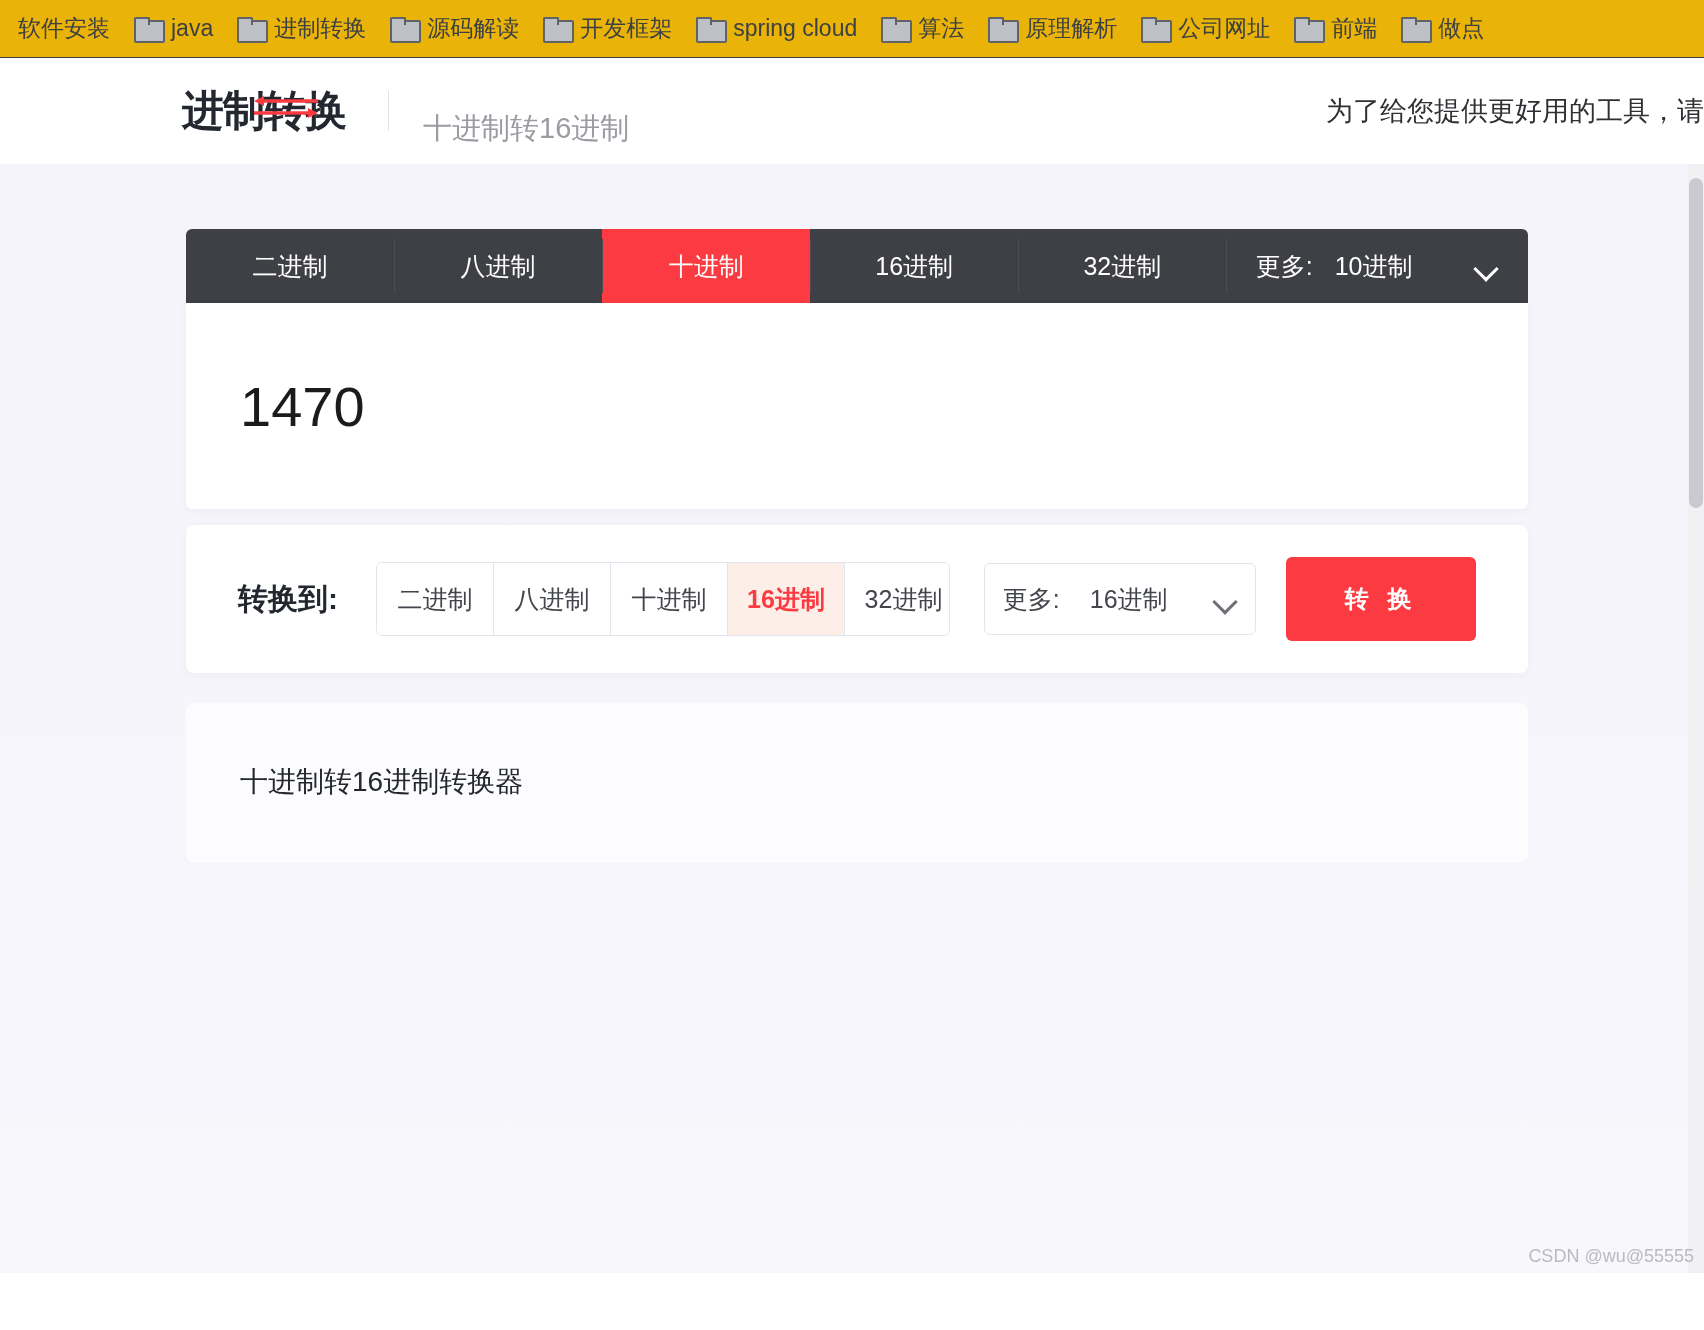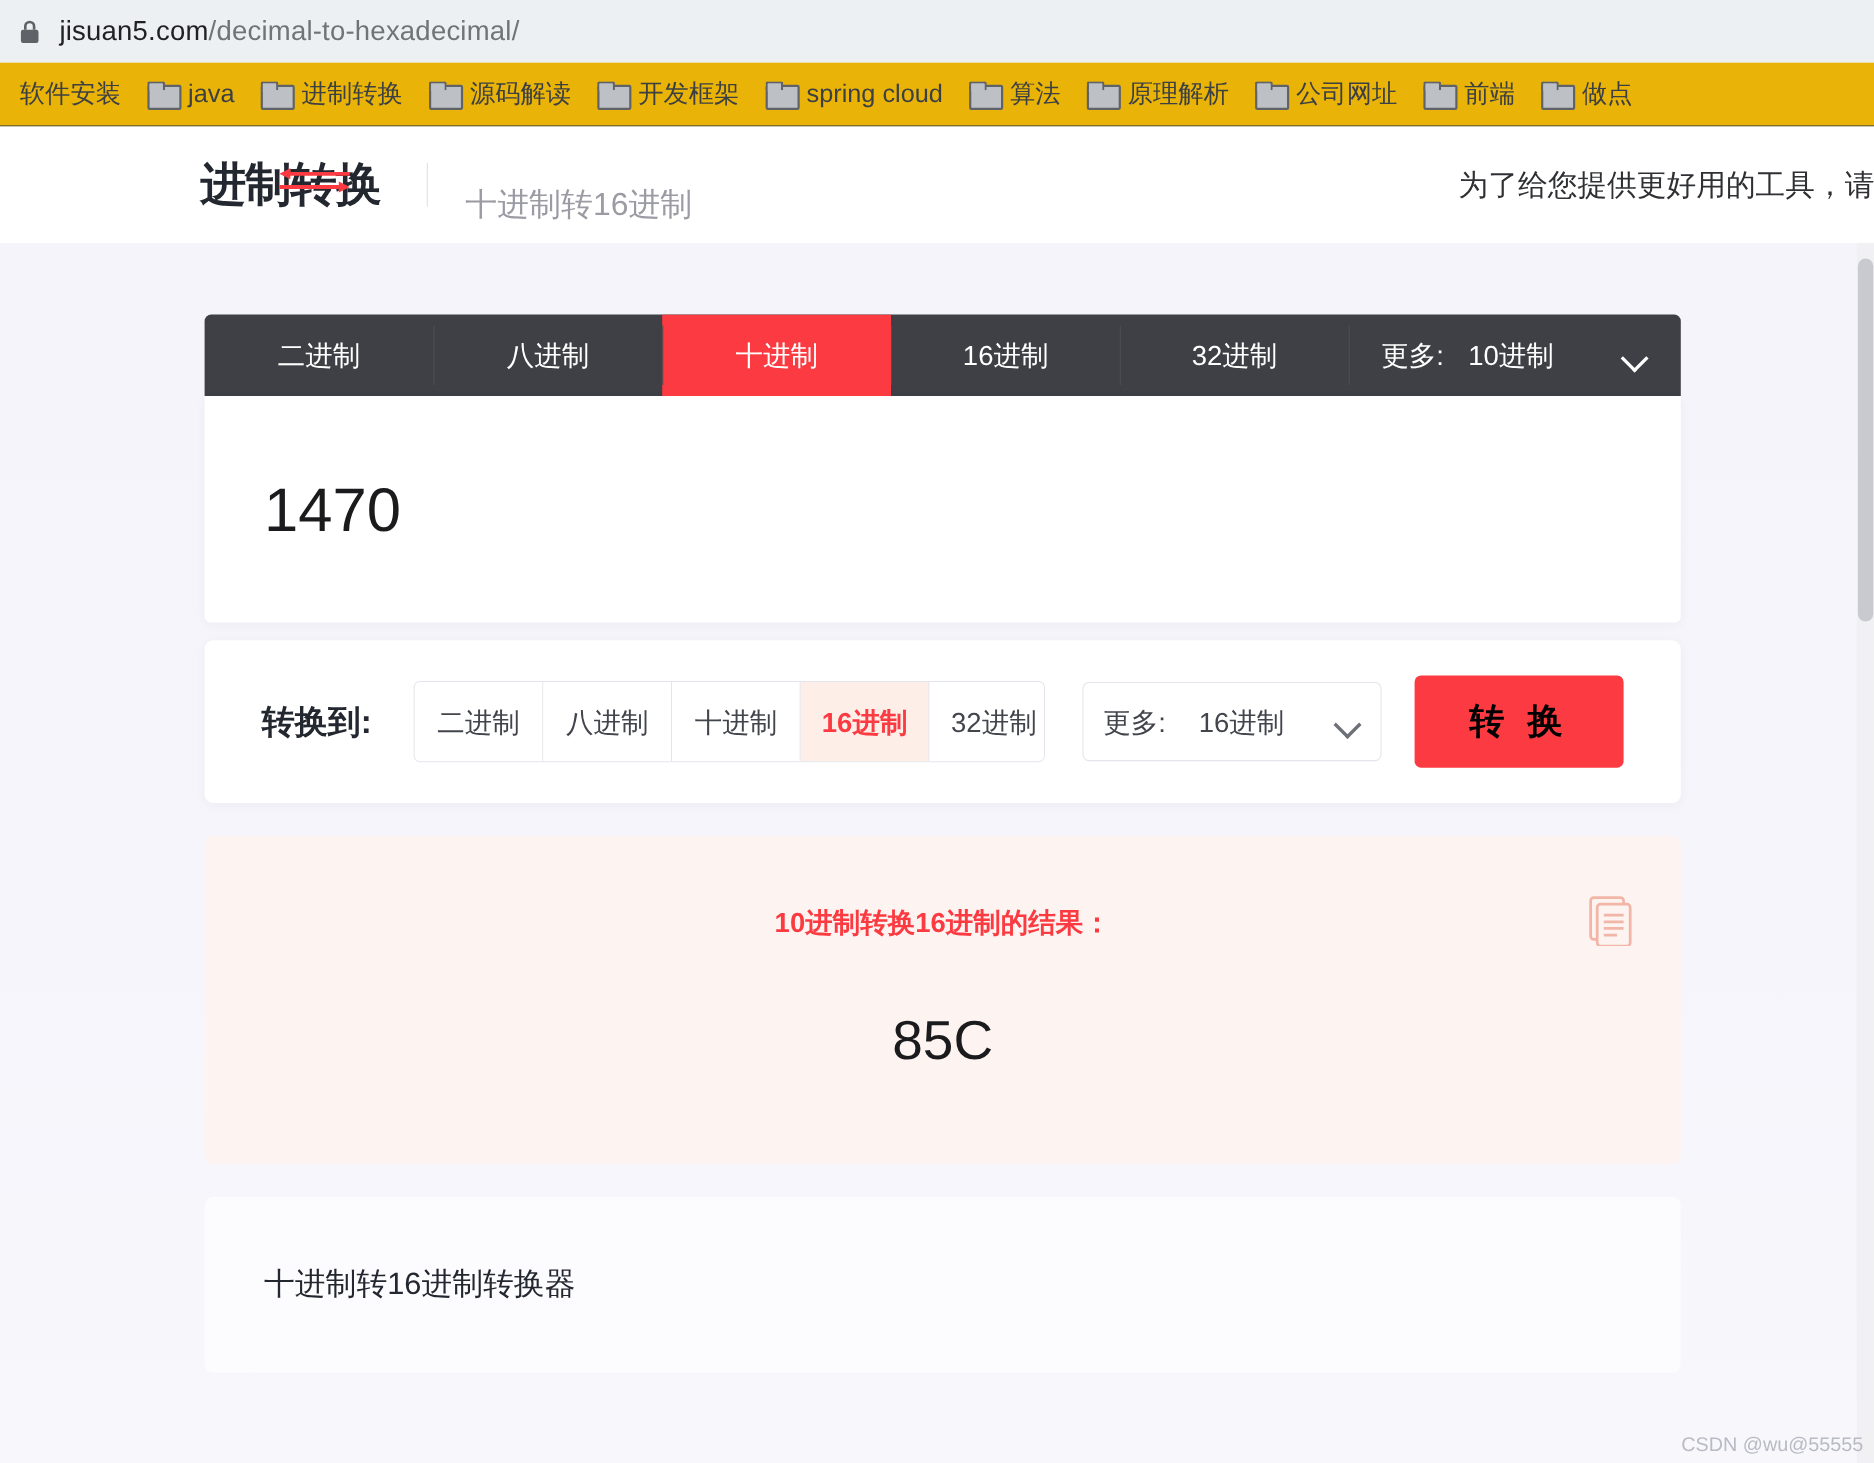--- a/index.html
+++ b/index.html
@@ -109,22 +109,22 @@
   }
   .seg:last-child { border-right: none; }
   .seg.selected { background: #fdeee8; color: #fb3b41; font-weight: bold; }
   .more-select {
     margin-left: 34px; height: 72px; min-width: 272px; border: 1px solid #e4e5ec; border-radius: 6px;
     display: flex; align-items: center; justify-content: center; gap: 30px;
     font-size: 25px; color: #43454d; background: #fff;
   }
   .more-select .chev { margin-left: 18px; color: #6e7078; }
   .convert-btn {
-    margin-left: 30px; width: 194px; height: 84px; background: #fb3b41; color: #000000;
-    border: none; border-radius: 6px; font-size: 32px; font-weight: bold; letter-spacing: 6px;
+    margin-left: 30px; width: 194px; height: 84px; background: #fb3b41; color: #ffffff;
+    border: none; border-radius: 6px; font-size: 24px; font-weight: bold; letter-spacing: 6px;
     display: flex; align-items: center; justify-content: center; cursor: pointer;
     font-family: "Liberation Sans", "DejaVu Sans", sans-serif;
   }
 
   
   .result-panel {
     margin-top: 30px; background: #fdf3f0; border-radius: 8px; height: 298px;
     position: relative; display: flex; flex-direction: column; align-items: center;
   }
   .result-title { margin-top: 62px; font-size: 25px; font-weight: bold; color: #fb3b41; }
@@ -153,29 +153,20 @@
   .watermark {
     position: absolute; right: 10px; bottom: 6px;
     font-size: 18px; color: #b9bbc4; white-space: nowrap;
   }
 </style>
 </head>
 <body>
 
 <div class="browser-chrome">
 
-  <div class="url-bar">
-    <span class="lock-icon">
-      <svg width="20" height="24" viewBox="0 0 20 24">
-        <rect x="2" y="10" width="16" height="12" rx="2" fill="#5f6368"></rect>
-        <path d="M6 10V7a4 4 0 0 1 8 0v3" fill="none" stroke="#5f6368" stroke-width="2.4"></path>
-      </svg>
-    </span>
-    <span class="url-text"><span class="host">jisuan5.com</span><span>/decimal-to-hexadecimal/</span></span>
-  </div>
 
   <div class="bookmarks-bar">
     <div class="bookmark">
       <span class="bookmark-label">软件安装</span>
     </div>
     <div class="bookmark">
       <span class="folder-icon"></span>
       <span class="bookmark-label">java</span>
     </div>
     <div class="bookmark">
@@ -285,31 +276,20 @@
         </div>
       </div>
       <div class="more-select">
         <span>更多:</span>
         <span>16进制</span>
         <span class="chev"></span>
       </div>
       <button class="convert-btn">转 换</button>
     </div>
 
-    <div class="result-panel">
-      <span class="result-title">10进制转换16进制的结果：</span>
-      <span class="result-value">85C</span>
-      <span class="copy-icon">
-        <svg width="48" height="48" viewBox="0 0 48 48">
-          <rect x="6" y="4" width="30" height="38" rx="3" fill="none" stroke="#f2b6a8" stroke-width="2.5"></rect>
-          <rect x="12" y="10" width="30" height="38" rx="3" fill="#fdf3f0" stroke="#f2b6a8" stroke-width="2.5"></rect>
-          <path d="M18 20 H36 M18 26 H36 M18 32 H36 M18 38 H30" stroke="#f2b6a8" stroke-width="2.5"></path>
-        </svg>
-      </span>
-    </div>
 
     <div class="bottom-panel">
       <span class="bottom-title">十进制转16进制转换器</span>
     </div>
 
   </div>
 
   <div class="scrollbar-track">
     <div class="scrollbar-thumb"></div>
   </div>

